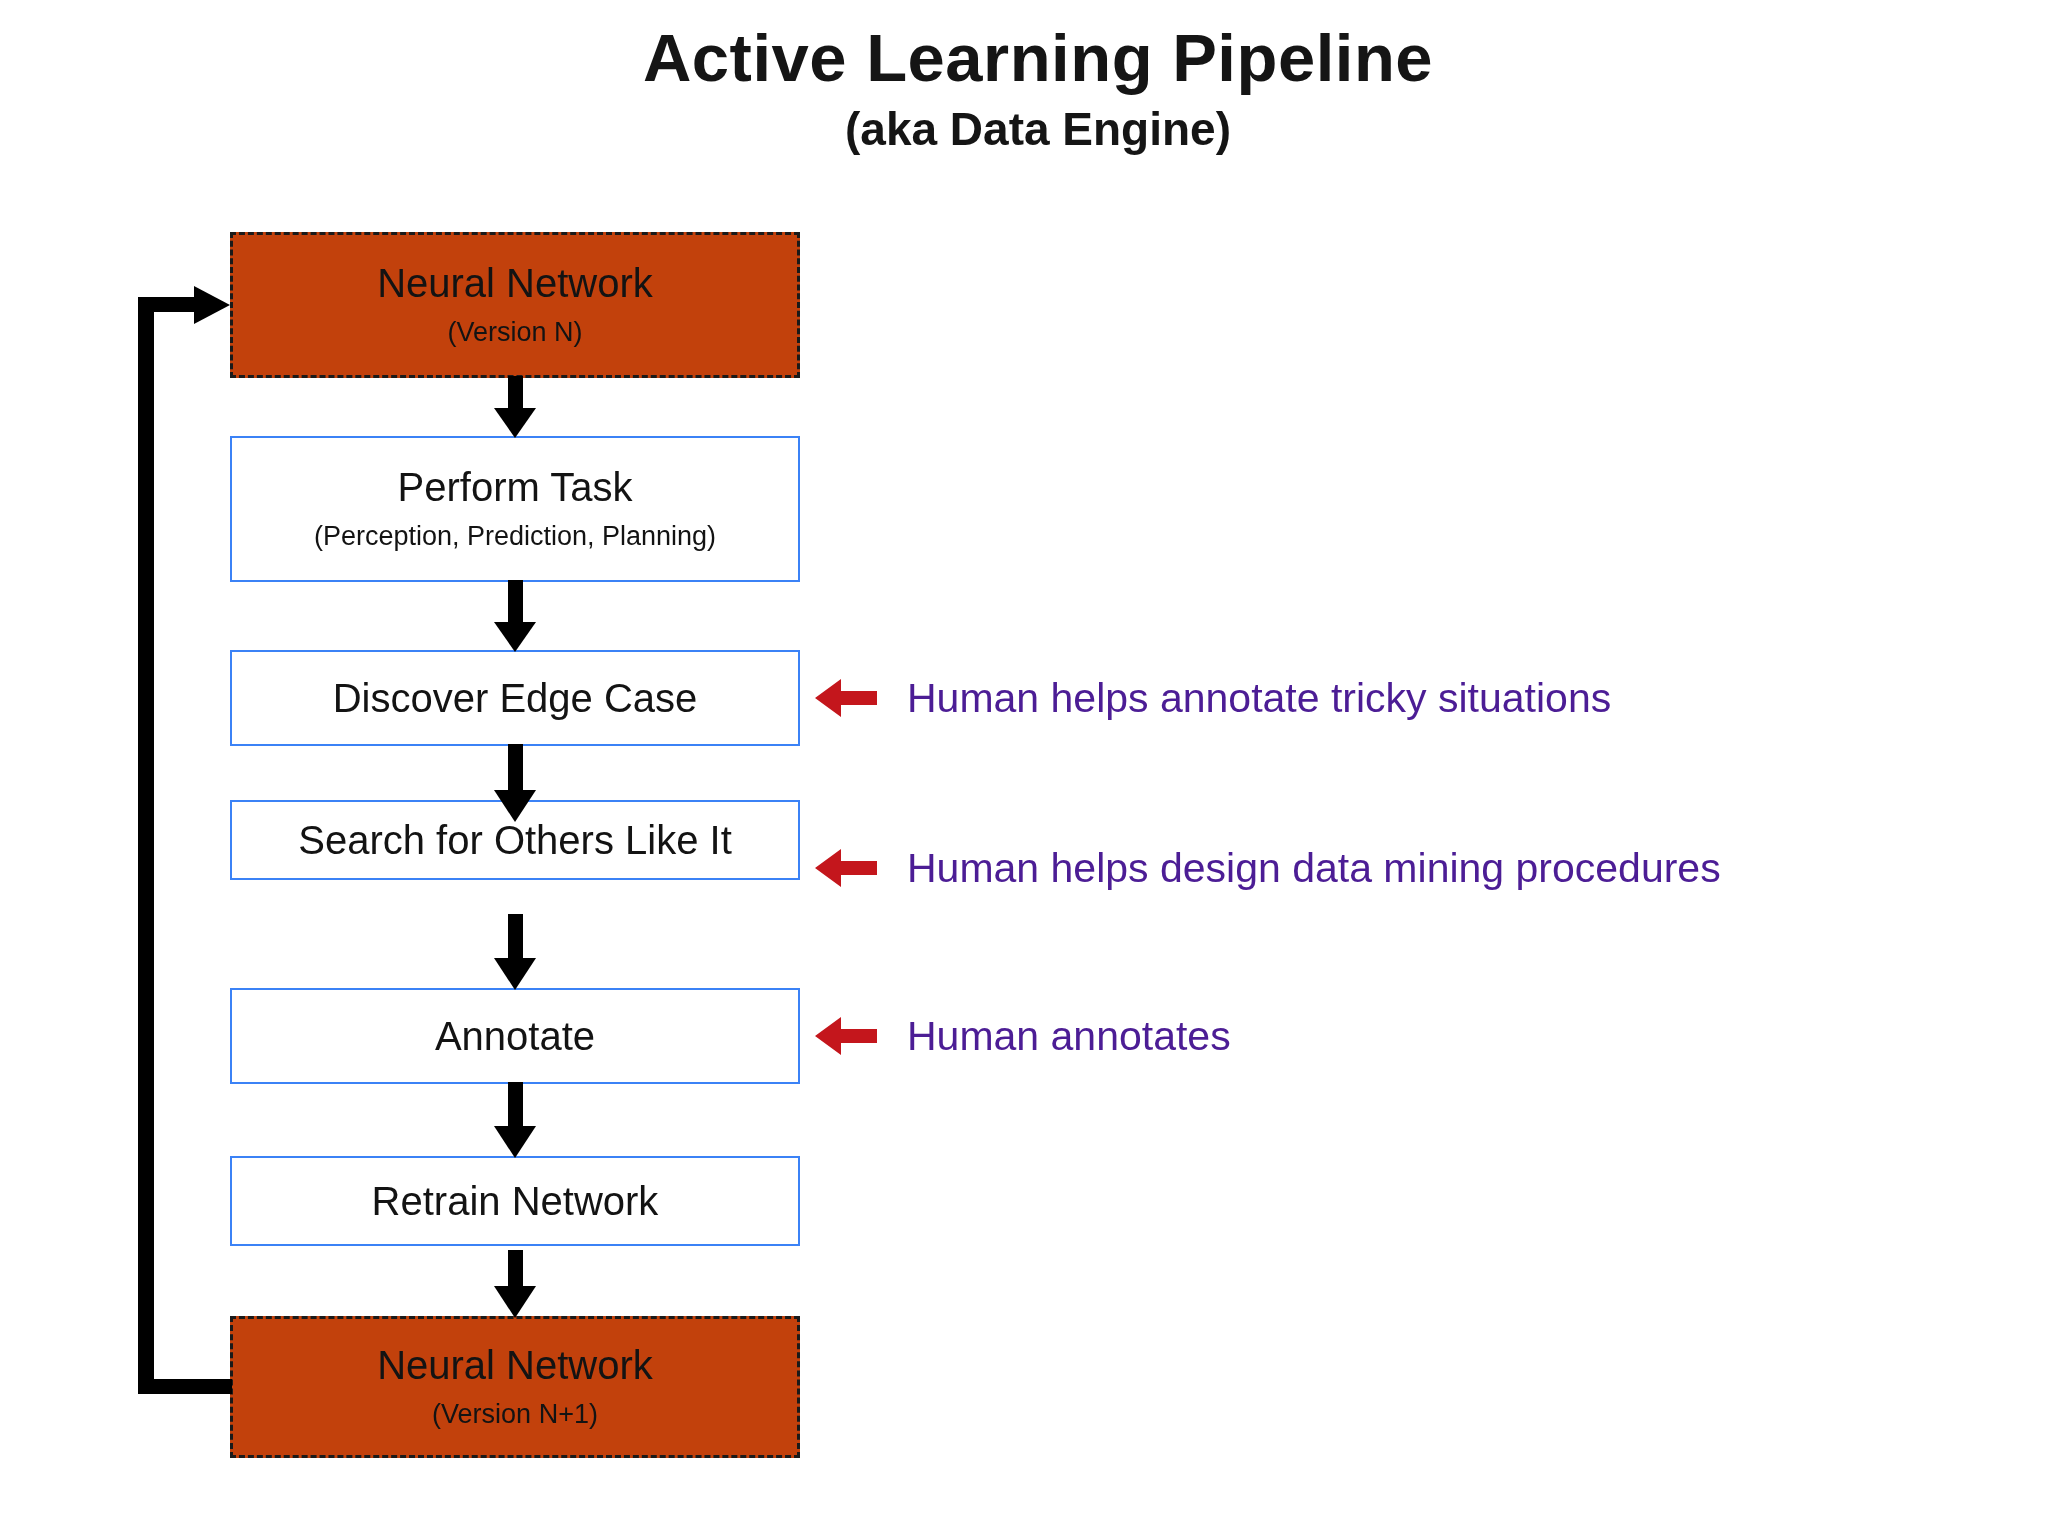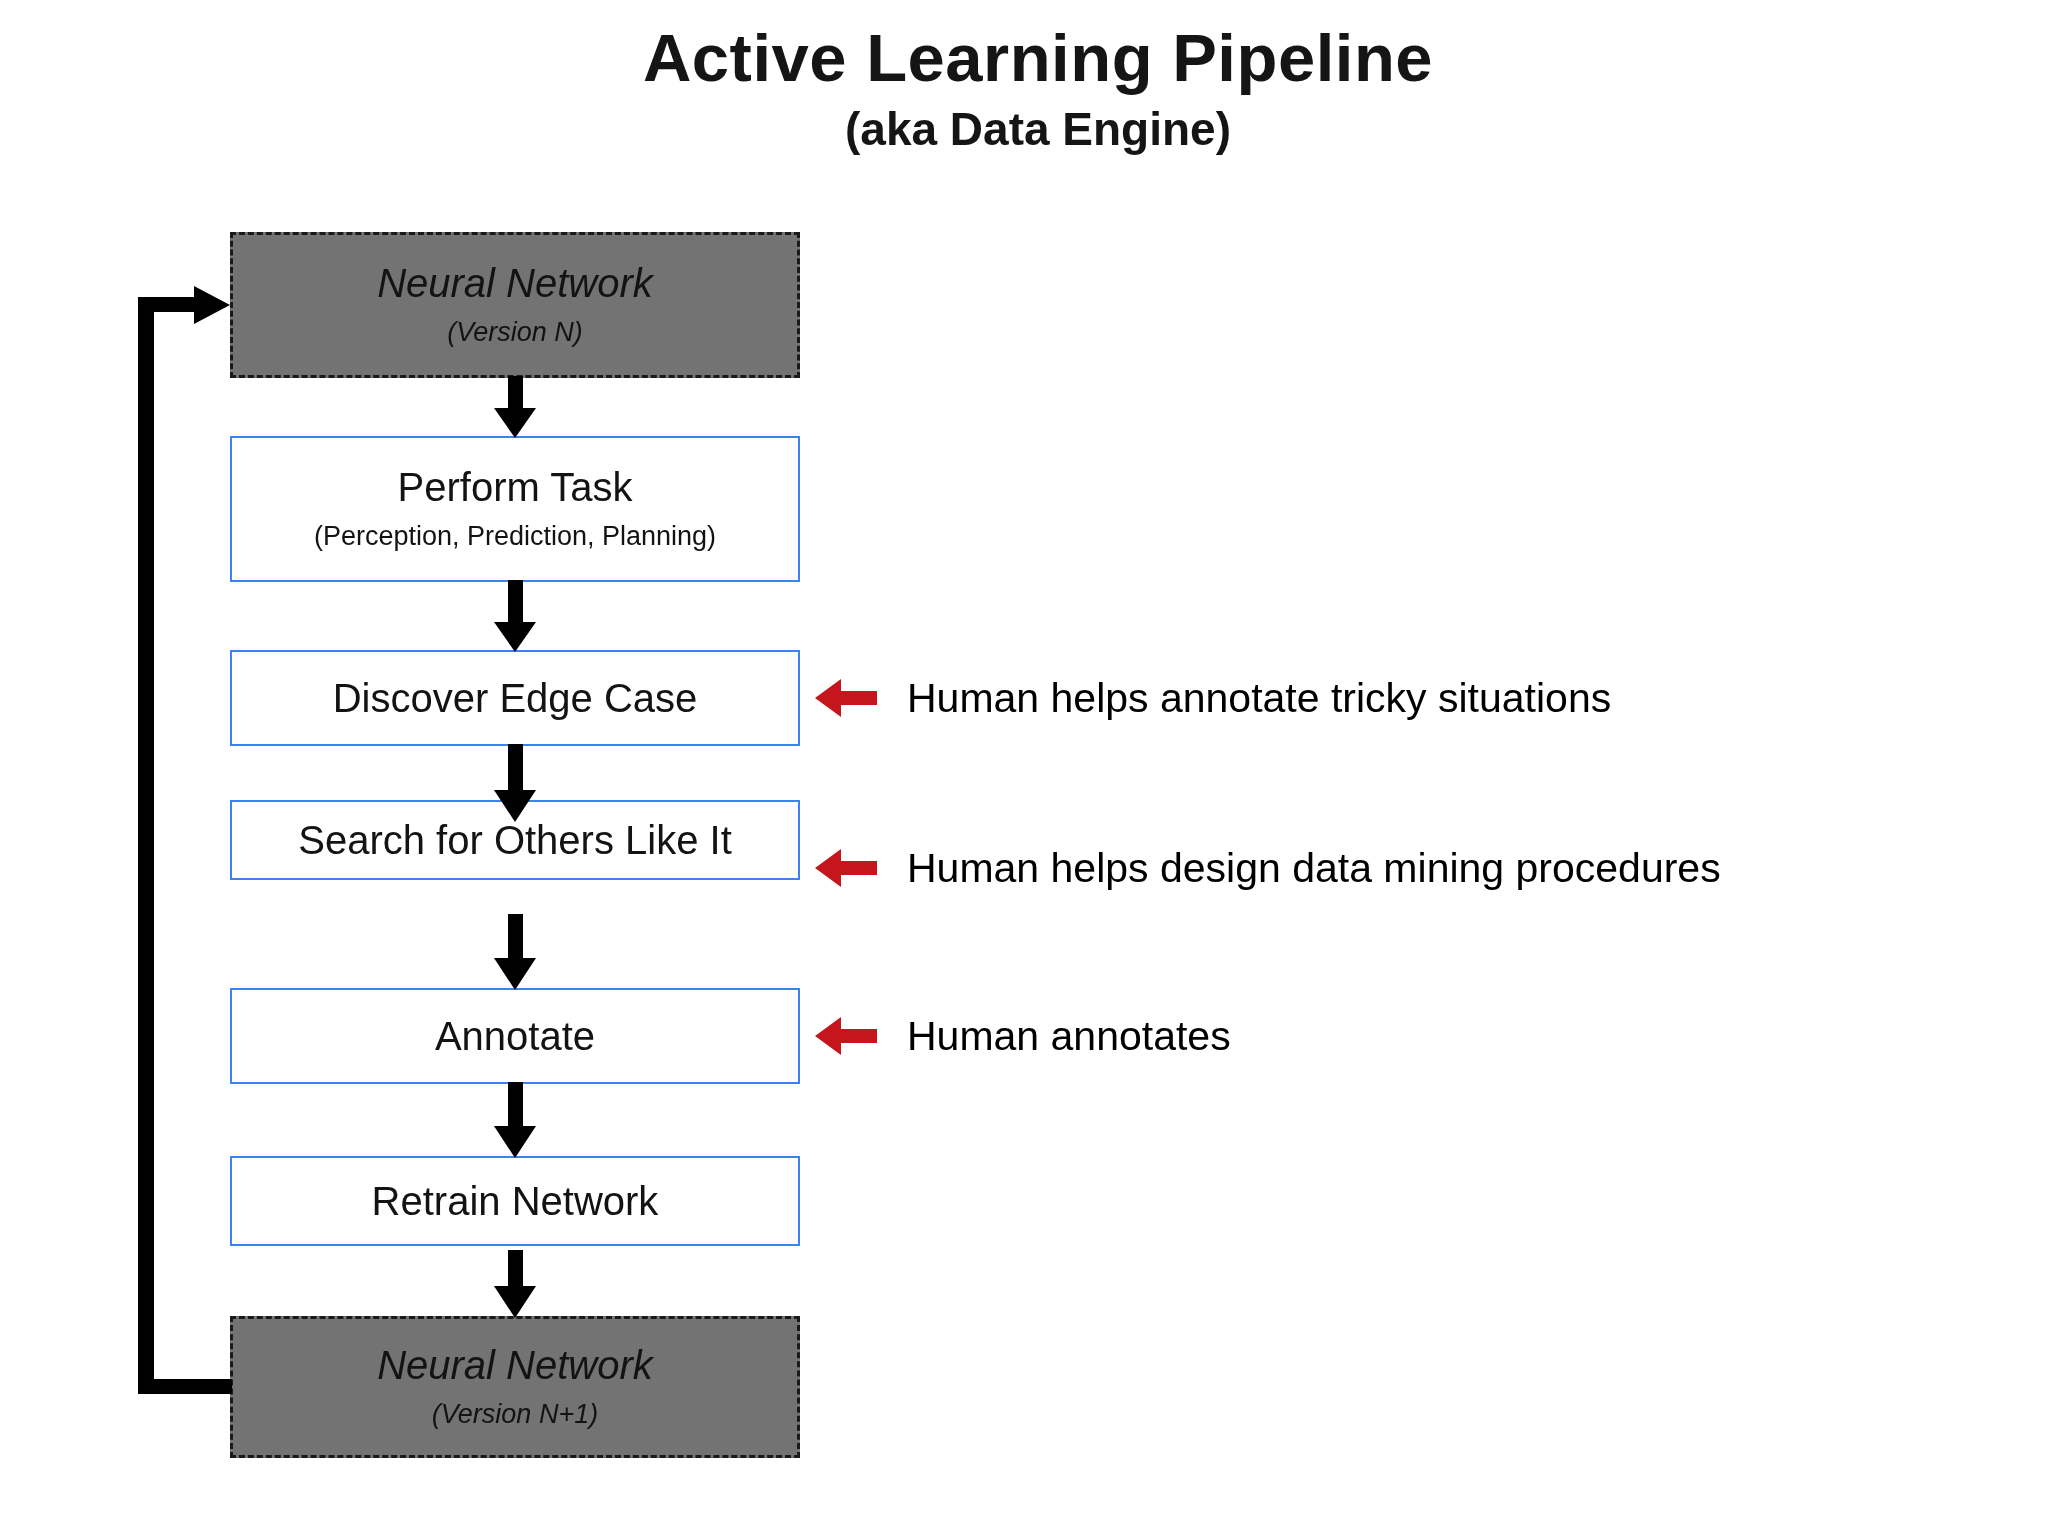--- a/index.html
+++ b/index.html
@@ -43,23 +43,22 @@
     background: #ffffff;
     border: 2px solid #3b82f6;
     display: flex;
     flex-direction: column;
     justify-content: center;
     align-items: center;
     text-align: center;
     color: #131313;
   }
   .node.green {
-    background: #737373;
+    background: #c2410c;
     border: 3px dashed #1a1a1a;
-    font-style: italic;
   }
   .node-label   { font-size: 40px; line-height: 1.2; }
   .node-sublabel{ font-size: 27px; line-height: 1.3; margin-top: 8px; }
 
   
   .conn {
     position: absolute;
     left: 494px;            
     width: 42px;
     display: flex;
@@ -80,21 +79,21 @@
     position: absolute;
     left: 815px;
     height: 50px;
     display: flex;
     align-items: center;
     gap: 30px;
     white-space: nowrap;
   }
   .annot-text {
     font-size: 41px;
-    color: #000000;
+    color: #4c1d95;
   }
   .red-arrow { display: block; }
 
   
   .loop-v, .loop-h { position: absolute; background: #000; }
   .loop-v  { left: 138px; top: 297px; width: 16px; height: 1097px; }
   .loop-h.top    { left: 138px; top: 297px;  width: 58px; height: 15px; }
   .loop-h.bottom { left: 138px; top: 1379px; width: 94px; height: 15px; }
   .loop-head {
     position: absolute;

